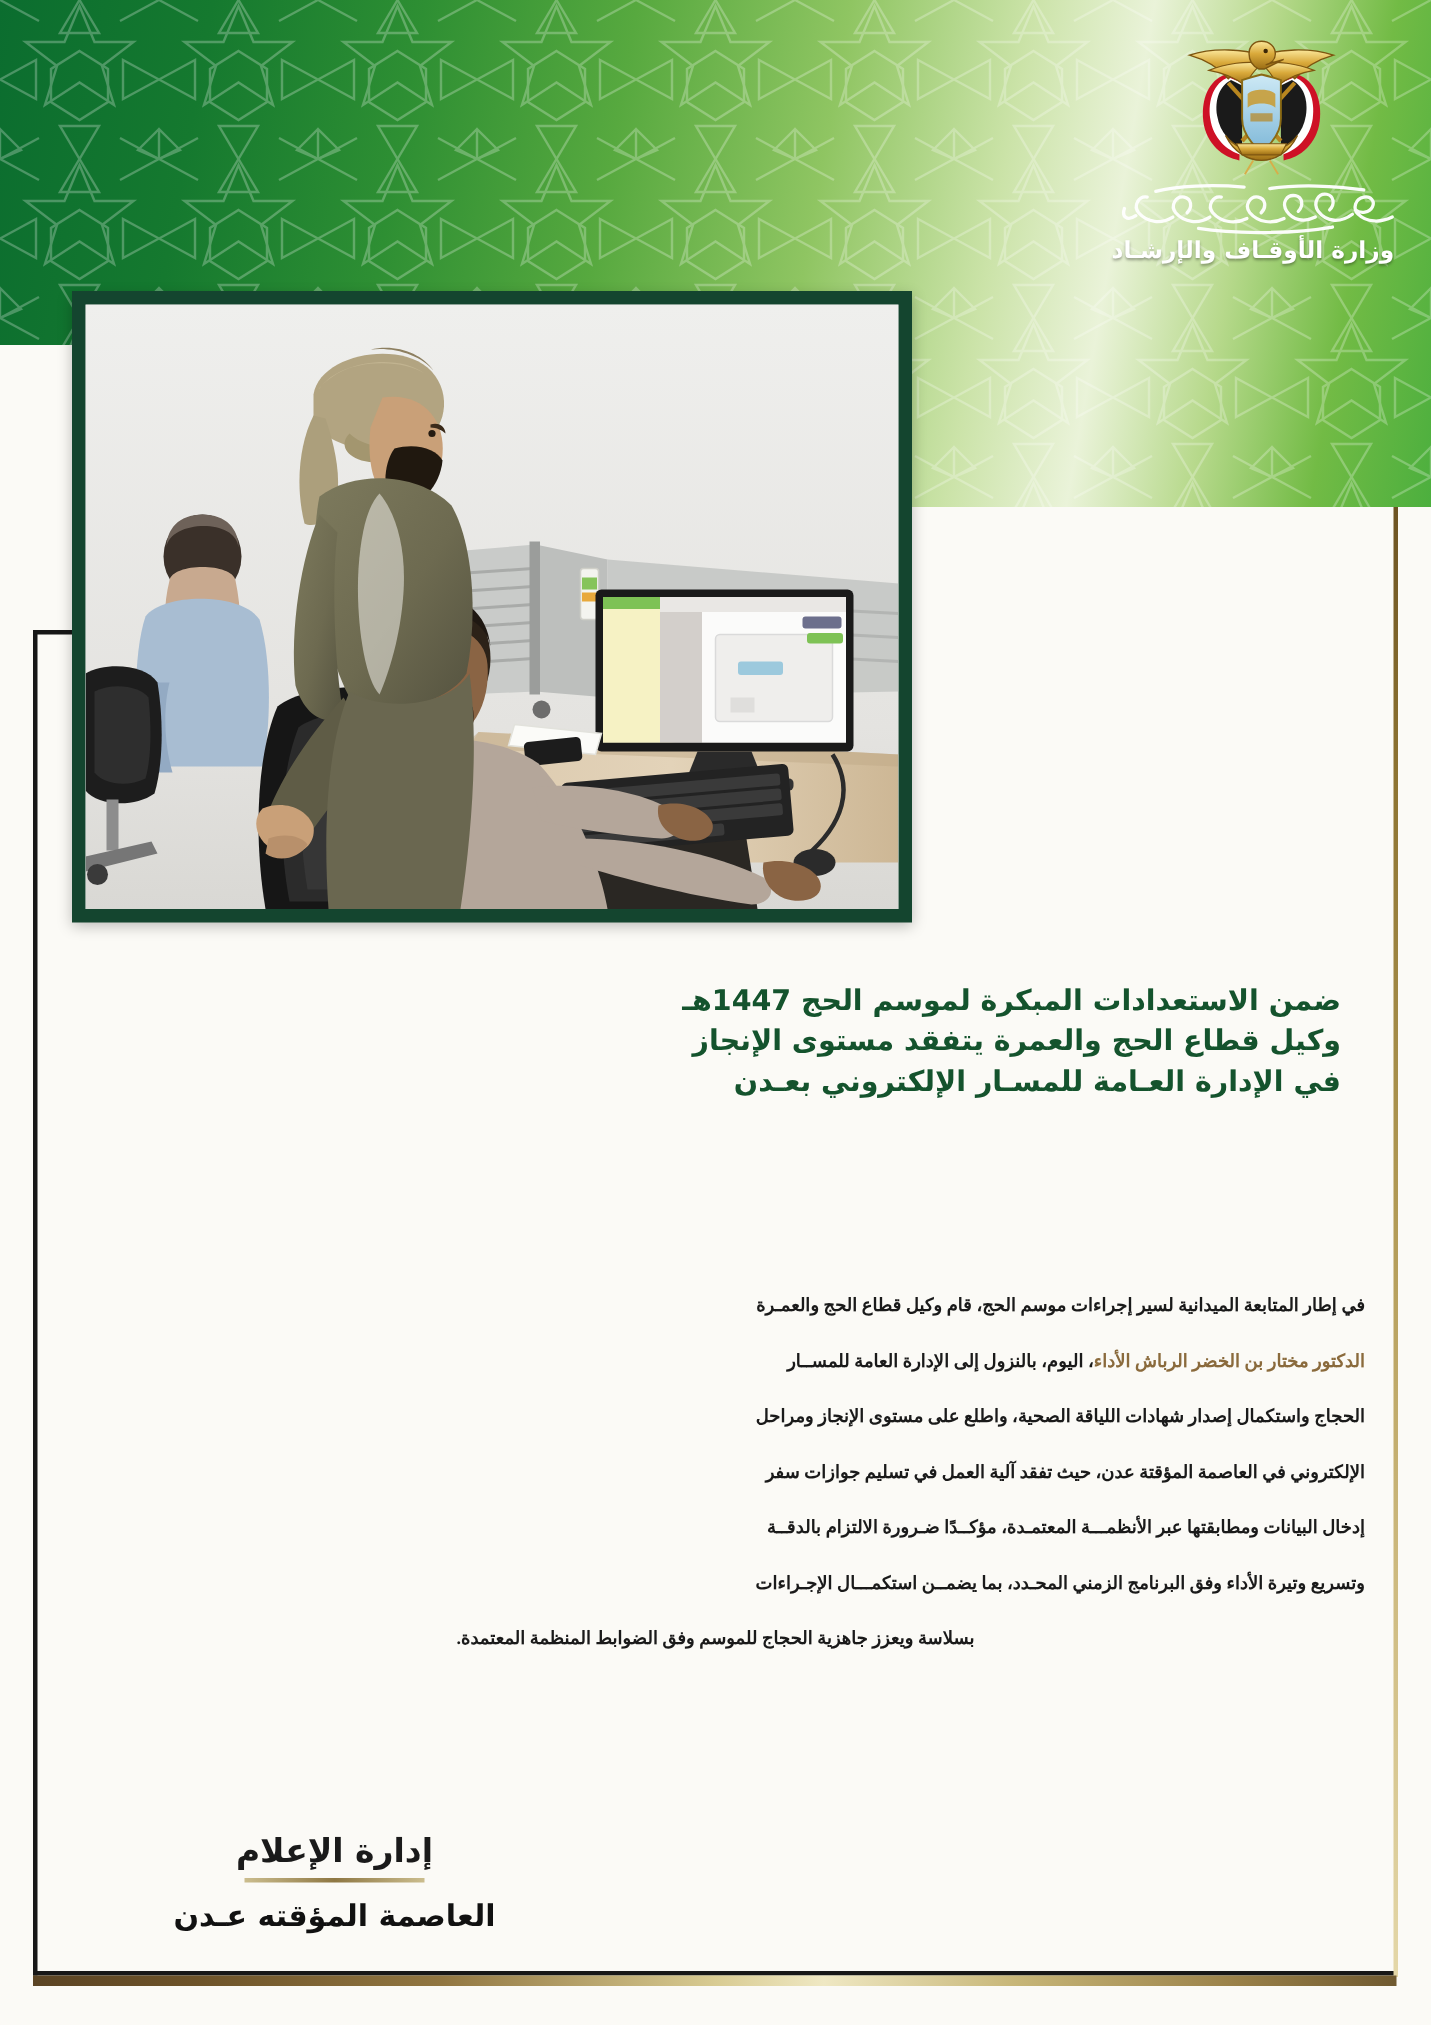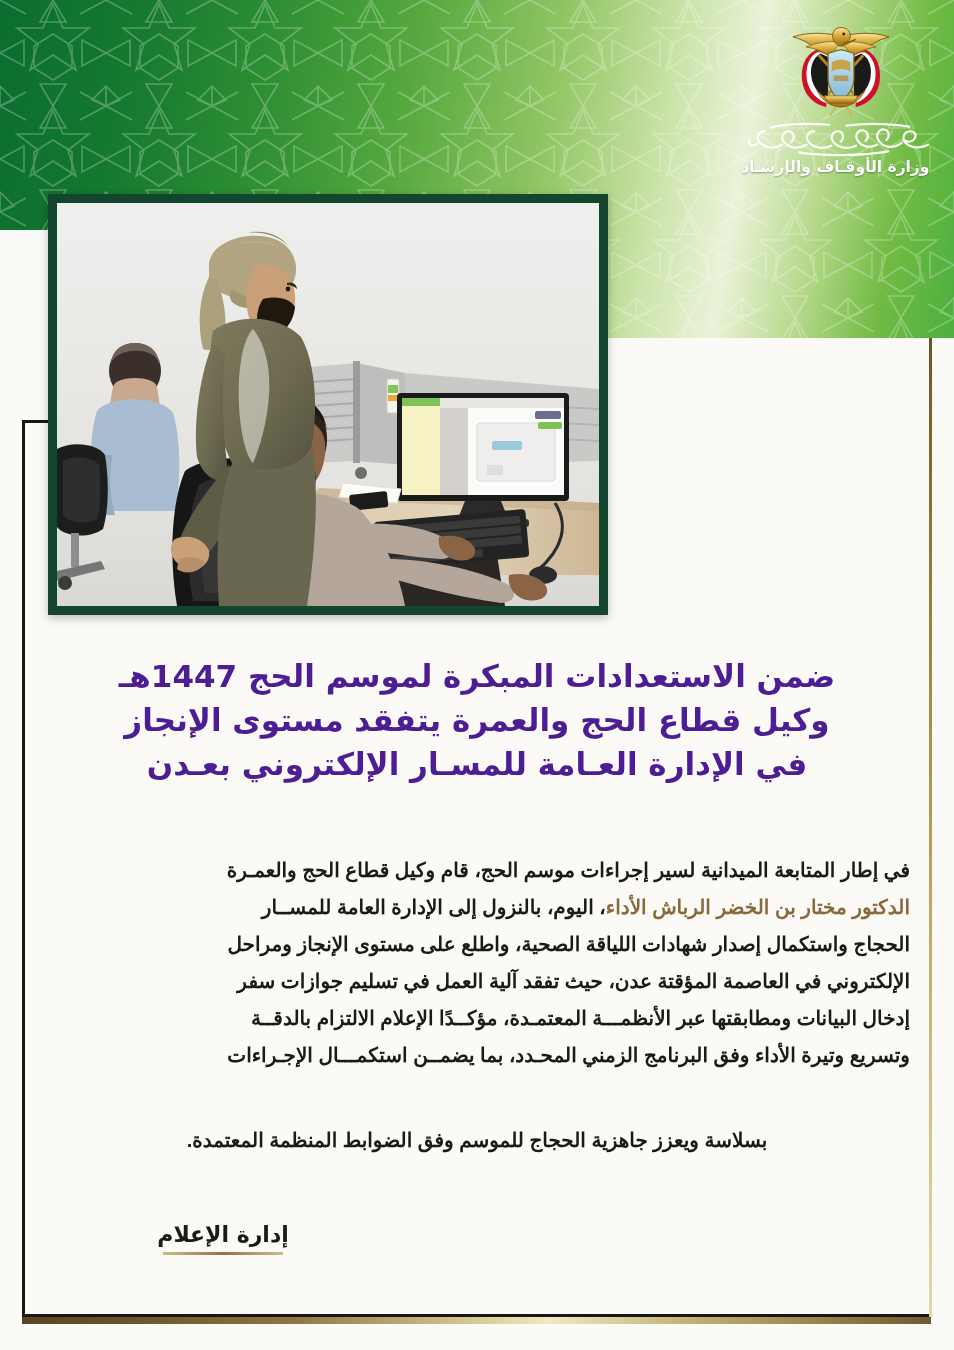--- a/index.html
+++ b/index.html
@@ -159,47 +159,48 @@
     position: absolute;
     left: 60px;
     right: 60px;
     top: 654px;
     text-align: center;
     direction: rtl;
   }
   .headline-line {
     font-family: "DejaVu Sans", "Liberation Sans", sans-serif;
     font-weight: bold;
-    font-size: 31px;
+    font-size: 19px;
     line-height: 1.42;
-    color: #4c1d95;
+    color: #14532d;
     white-space: nowrap;
+    text-align: right;
   }
 
   
   .body-copy {
     position: absolute;
     left: 44px;
     right: 44px;
     top: 852px;
     direction: rtl;
     text-align: justify;
     text-align-last: center;
   }
   .body-line {
-    font-family: Liberation Sans, sans-serif;
+    font-family: Liberation Serif, serif;
     font-weight: bold;
-    font-size: 20px;
+    font-size: 12px;
     line-height: 37px;
     color: #1a1a1a;
     display: flex;
     justify-content: space-between;
     white-space: nowrap;
   }
-  .body-line.center { justify-content: center; margin-top: 48px; }
+  .body-line.center { justify-content: center; }
   .body-line .seg { display: inline-block; }
   .name-accent { color: #8a6a3c; }
 
   
   .signature {
     position: absolute;
     right: auto;
     left: 108px;
     top: 1222px;
     direction: rtl;
@@ -501,28 +502,29 @@
       <div class="body-line">
         <span class="seg"><span class="name-accent">الدكتور مختار بن الخضر الرباش الأداء</span><span>، اليوم، بالنزول إلى الإدارة العامة للمســار</span></span>
       </div>
       <div class="body-line">
         <span class="seg"><span>الحجاج واستكمال إصدار شهادات اللياقة الصحية، واطلع على مستوى الإنجاز ومراحل</span></span>
       </div>
       <div class="body-line">
         <span class="seg"><span>الإلكتروني في العاصمة المؤقتة عدن، حيث تفقد آلية العمل في تسليم جوازات سفر</span></span>
       </div>
       <div class="body-line">
-        <span class="seg"><span>إدخال البيانات ومطابقتها عبر الأنظمـــة المعتمـدة، مؤكــدًا الإعلام الالتزام بالدقــة</span></span>
+        <span class="seg"><span>إدخال البيانات ومطابقتها عبر الأنظمـــة المعتمـدة، مؤكــدًا ضـرورة الالتزام بالدقــة</span></span>
       </div>
       <div class="body-line">
         <span class="seg"><span>وتسريع وتيرة الأداء وفق البرنامج الزمني المحـدد، بما يضمــن استكمـــال الإجـراءات</span></span>
       </div>
       <div class="body-line center">
         <span class="seg"><span>بسلاسة ويعزز جاهزية الحجاج للموسم وفق الضوابط المنظمة المعتمدة.</span></span>
       </div>
     </div>
 
   <div class="signature">
     <div class="sig-dept">إدارة الإعلام</div>
     <div class="sig-underline"></div>
+    <div class="sig-city">العاصمة المؤقته عـدن</div>
   </div>
 
 </div>
 
 </body></html>

